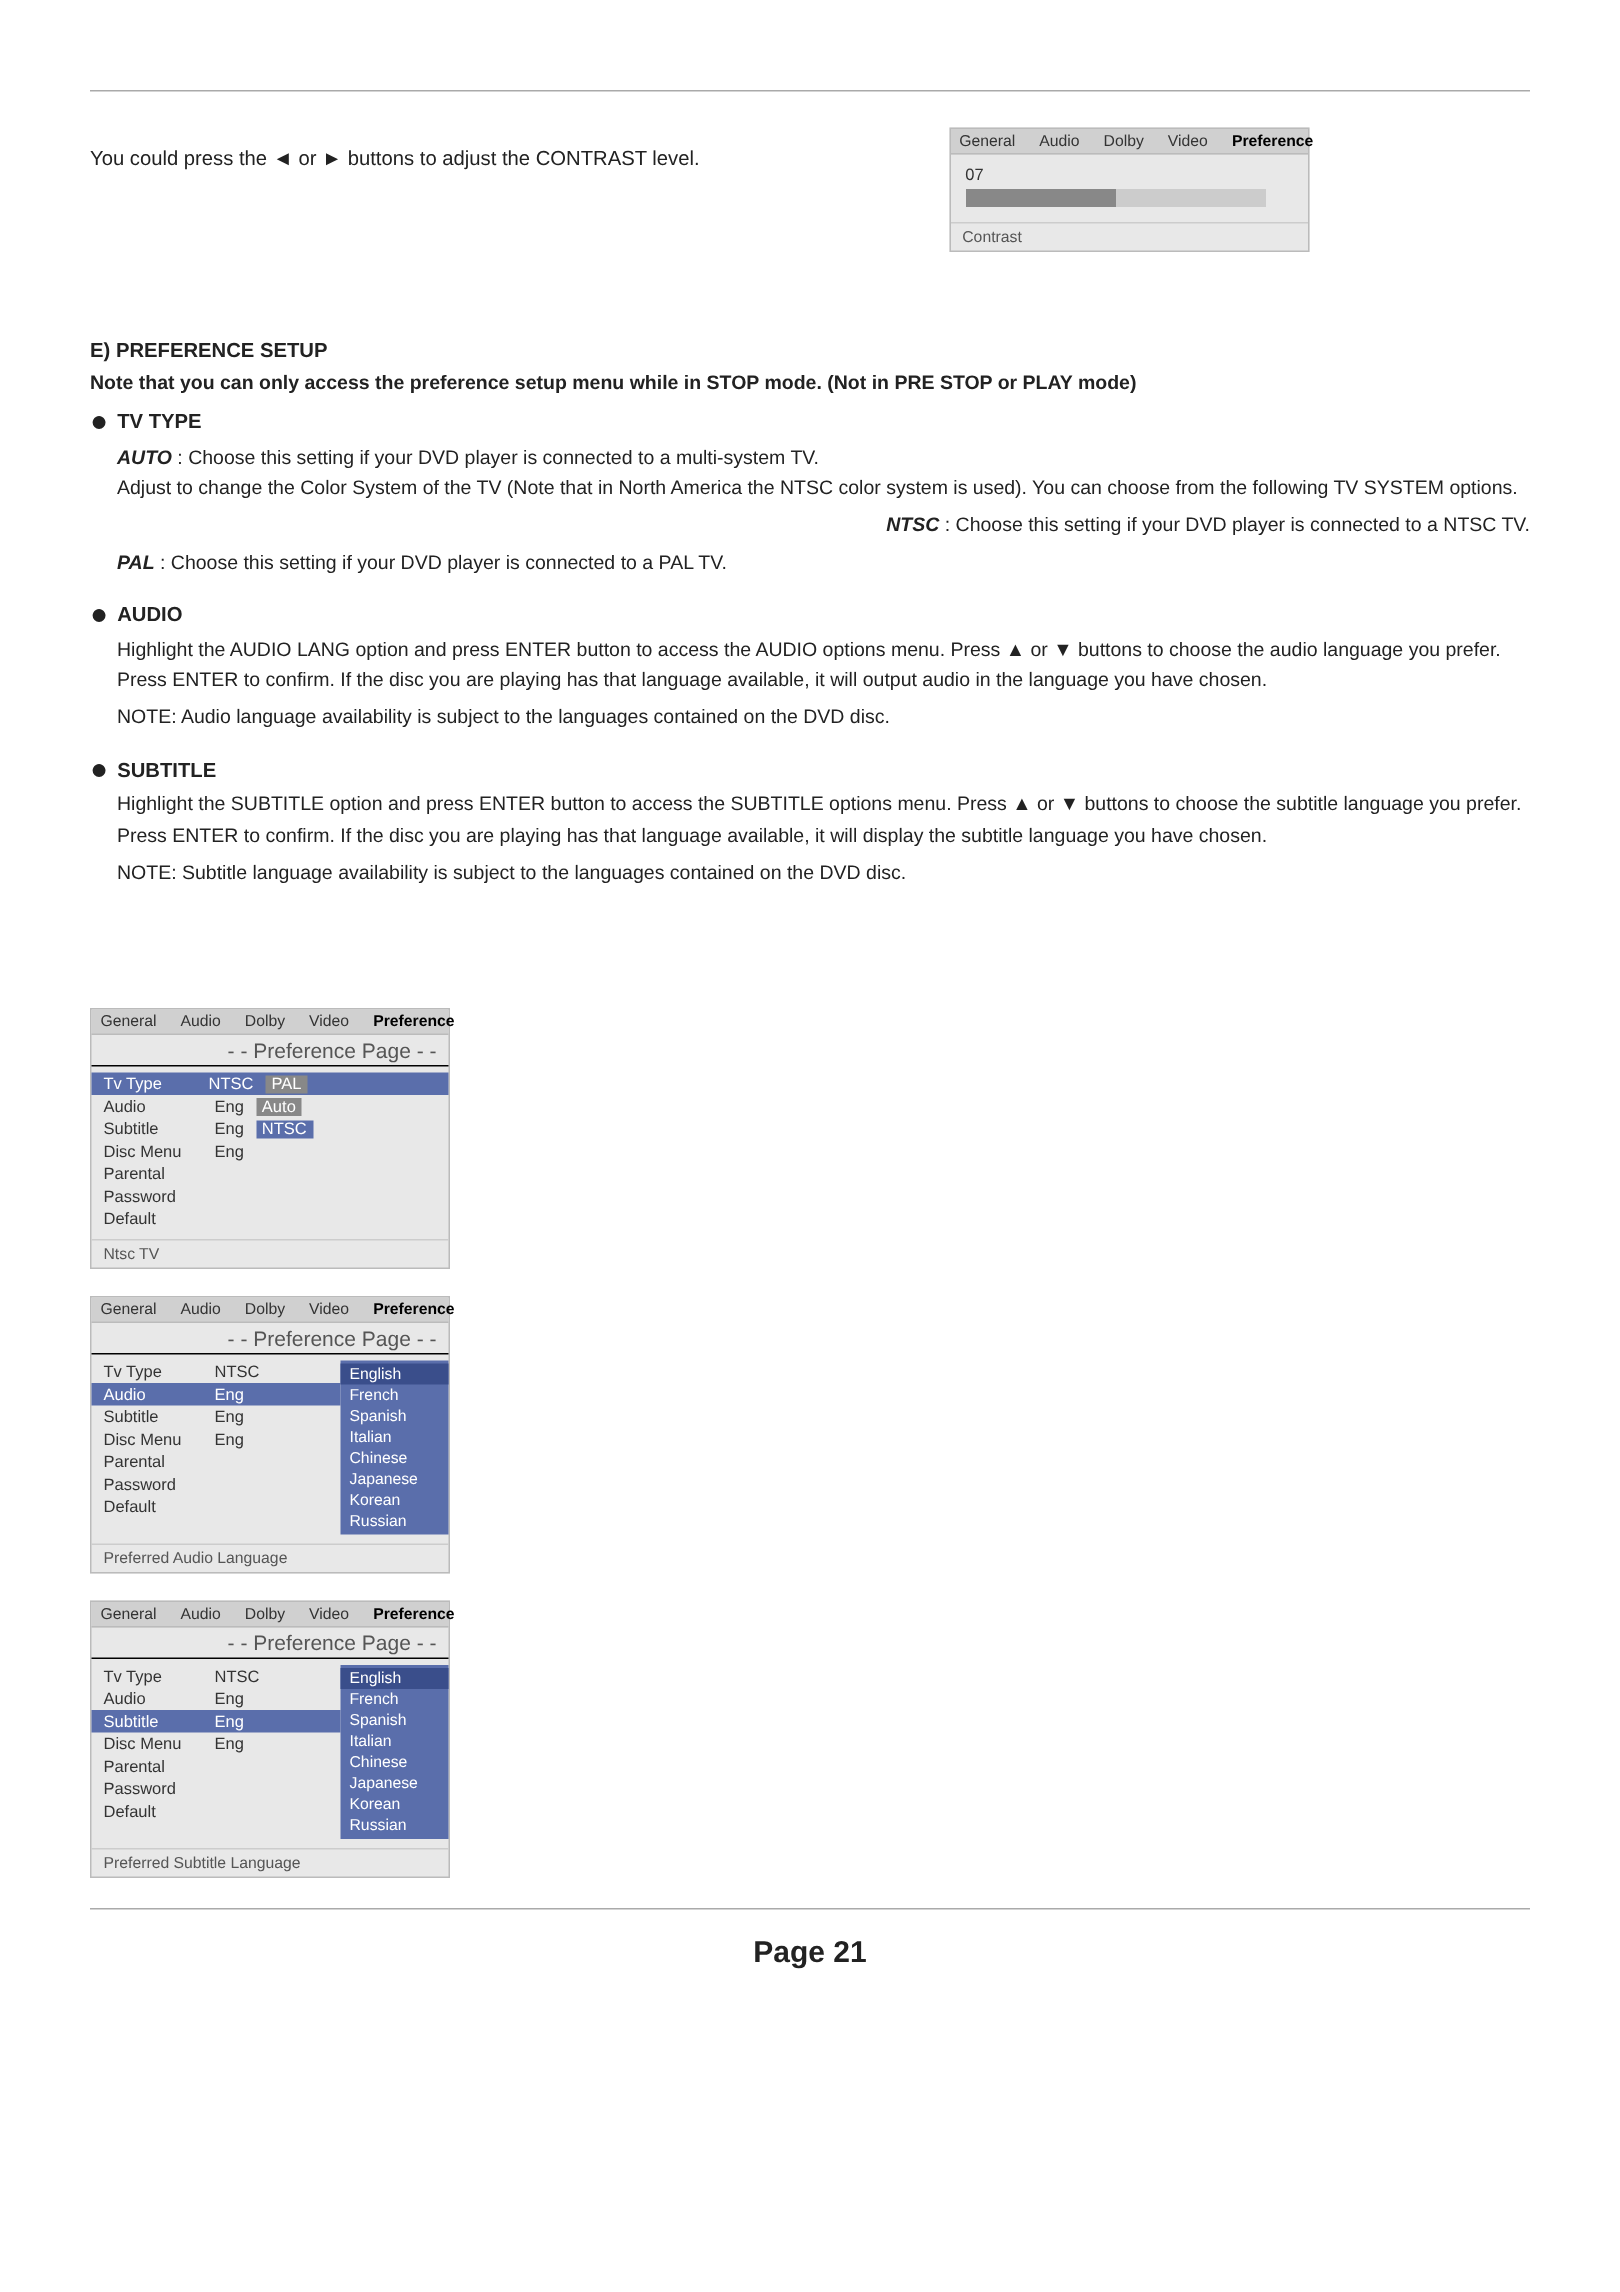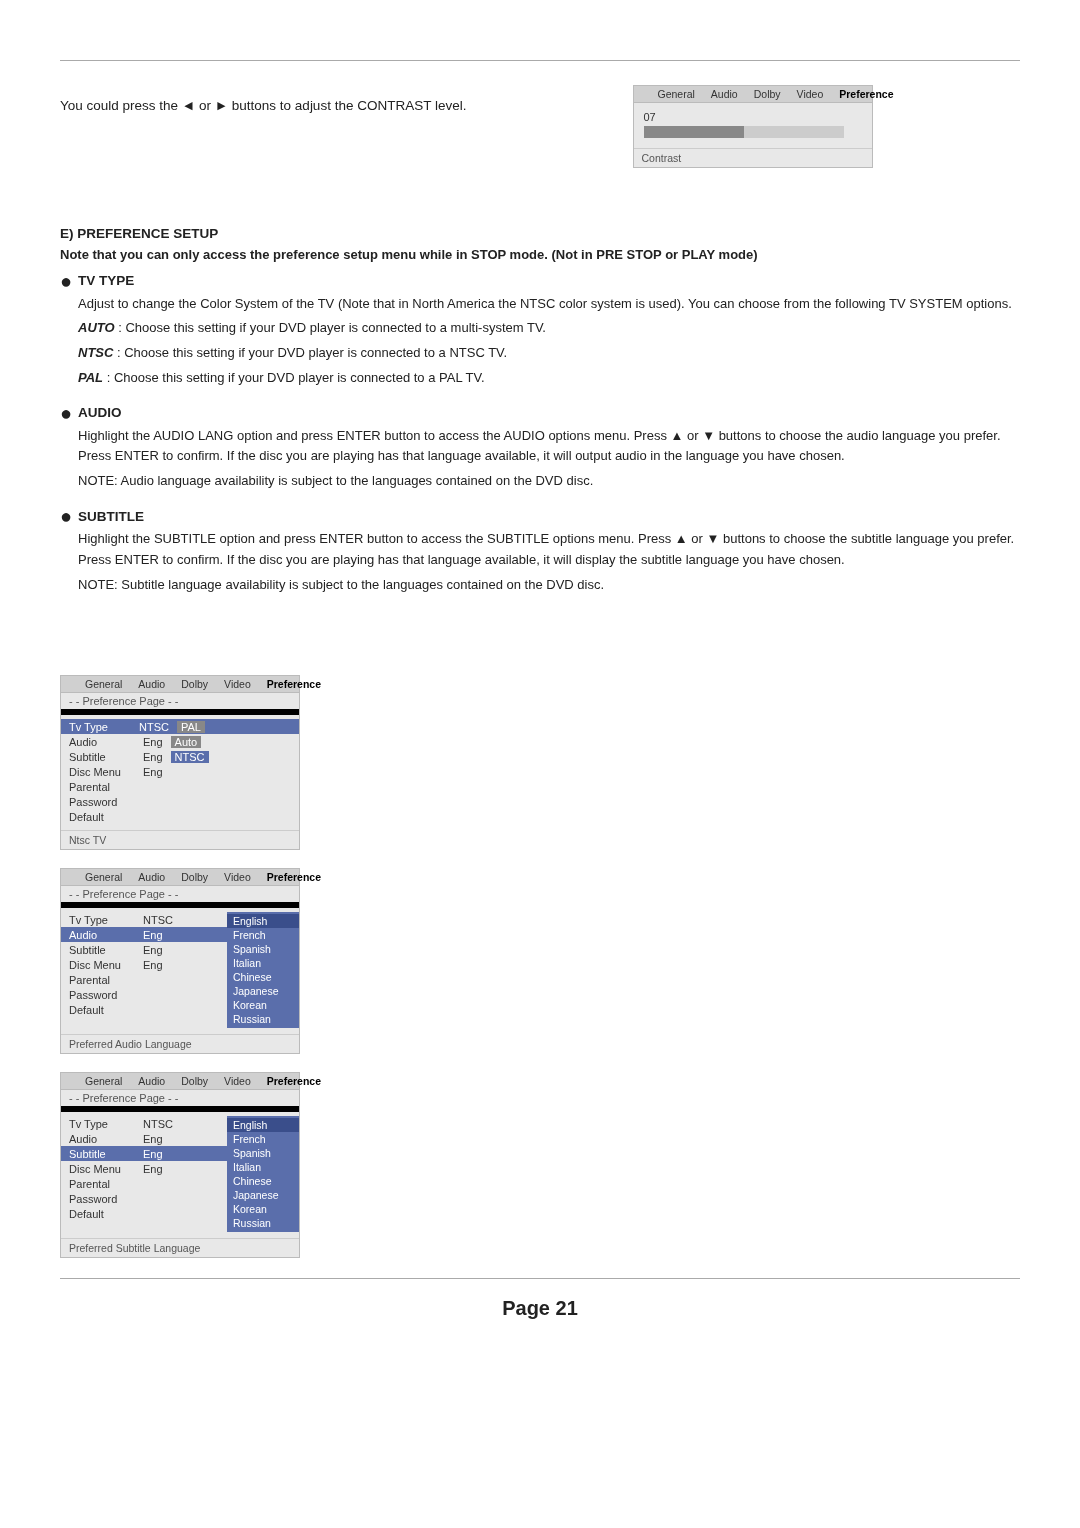--- a/index.html
+++ b/index.html
@@ -84,21 +84,21 @@
       border: 1px solid #bbb;
       width: 240px;
       font-size: 11px;
     }
 
     .menu-box-header {
       display: flex;
       flex-direction: row;
       background: #d0d0d0;
       border-bottom: 1px solid #bbb;
-      padding: 2px 24px;
+      padding: 2px 6px;
       gap: 16px;
     }
 
     .menu-box-header span {
       color: #333;
       font-size: 10.5px;
     }
 
     .menu-box-header span.active {
       font-weight: bold;
@@ -129,24 +129,25 @@
 
     .menu-footer {
       padding: 3px 8px;
       font-size: 10.5px;
       color: #555;
       border-top: 1px solid #ccc;
       margin-top: 2px;
     }
 
     .sub-page-label {
-      font-size: 11px;
+      font-size: 14px;
       padding: 2px 8px;
       color: #555;
-      border-bottom: 6px solid #000000;
+      border-bottom: 1px solid #000000;
+      text-align: right;
     }
 
     .contrast-bar-outer {
       width: 200px;
       height: 12px;
       background: #ccc;
       margin-top: 3px;
       position: relative;
     }
 
@@ -257,23 +258,23 @@
 
       <div class="section-title">E) PREFERENCE SETUP</div>
       <div class="note-bold">Note that you can only access the preference setup menu while in STOP mode. (Not in PRE STOP or PLAY mode)</div>
 
       <div class="bullet-section">
         <div class="bullet-title">
           <span class="bullet-dot">●</span>
           <span>TV TYPE</span>
         </div>
         <div class="bullet-body">
+          <p style="margin-top:4px;"><strong><em>AUTO</em></strong> : Choose this setting if your DVD player is connected to a multi-system TV.</p>
           <p>Adjust to change the Color System of the TV (Note that in North America the NTSC color system is used). You can choose from the following TV SYSTEM options.</p>
-          <p style="margin-top:4px;"><strong><em>AUTO</em></strong> : Choose this setting if your DVD player is connected to a multi-system TV.</p>
-          <p style="margin-top:4px;"><strong><em>NTSC</em></strong> : Choose this setting if your DVD player is connected to a NTSC TV.</p>
+          <p style="margin-top:4px;text-align:right;"><strong><em>NTSC</em></strong> : Choose this setting if your DVD player is connected to a NTSC TV.</p>
           <p style="margin-top:4px;"><strong><em>PAL</em></strong> : Choose this setting if your DVD player is connected to a PAL TV.</p>
         </div>
       </div>
 
       <div class="bullet-section">
         <div class="bullet-title">
           <span class="bullet-dot">●</span>
           <span>AUDIO</span>
         </div>
         <div class="bullet-body">

